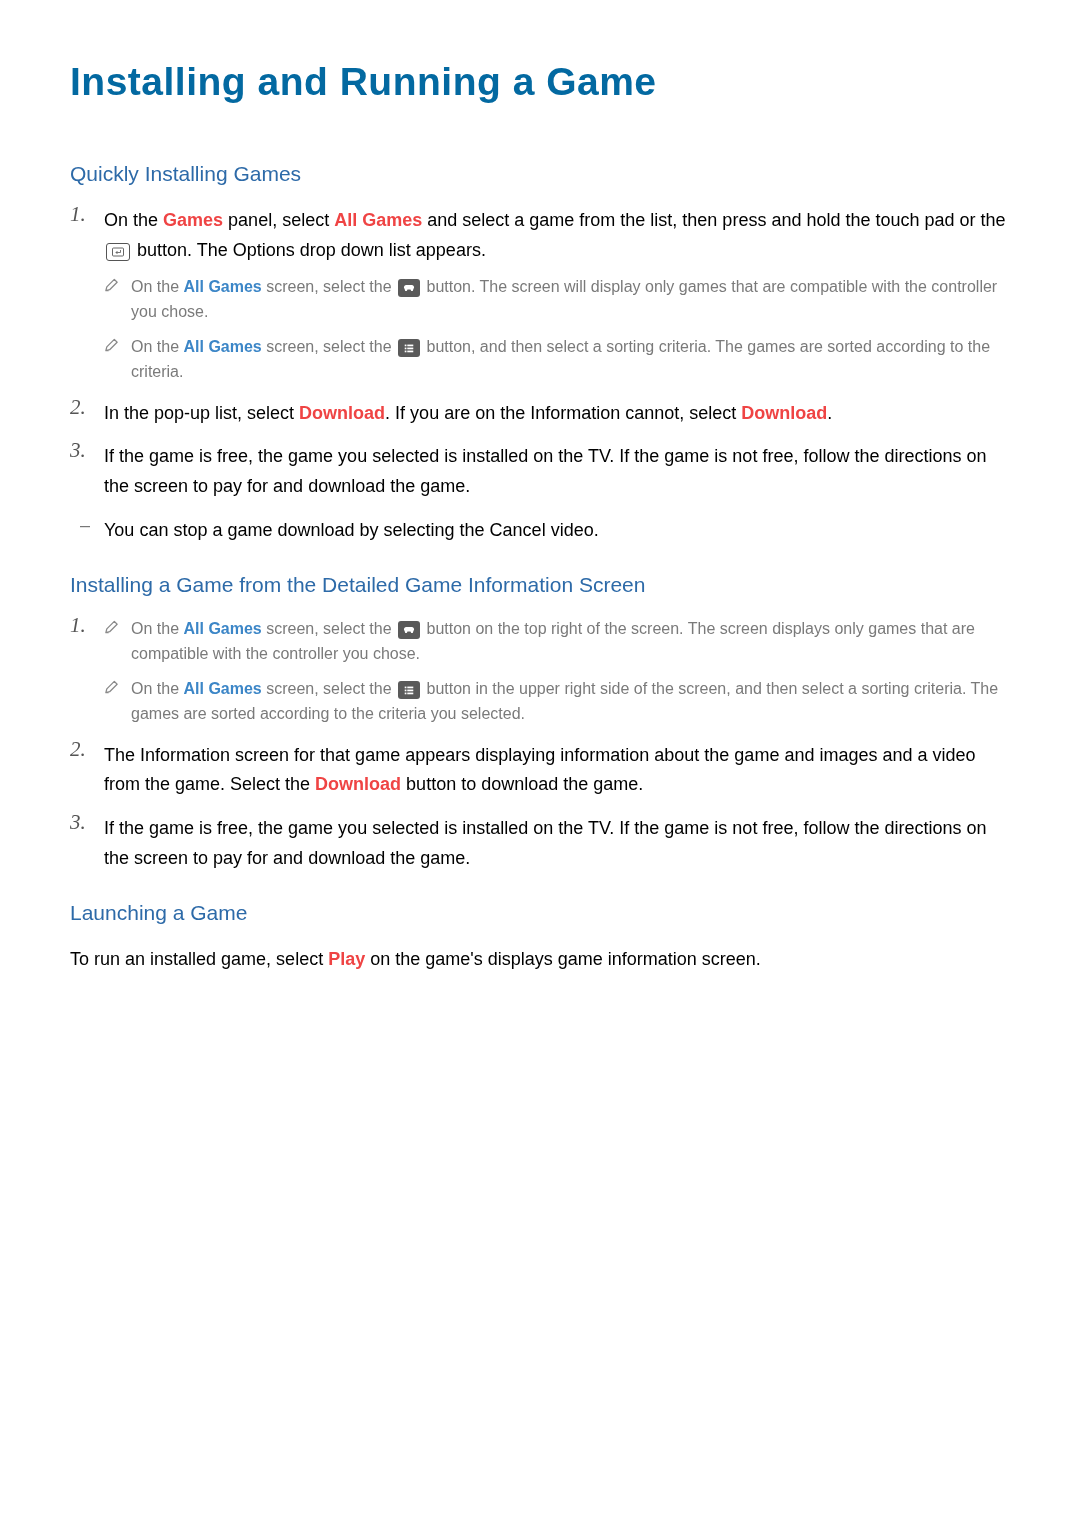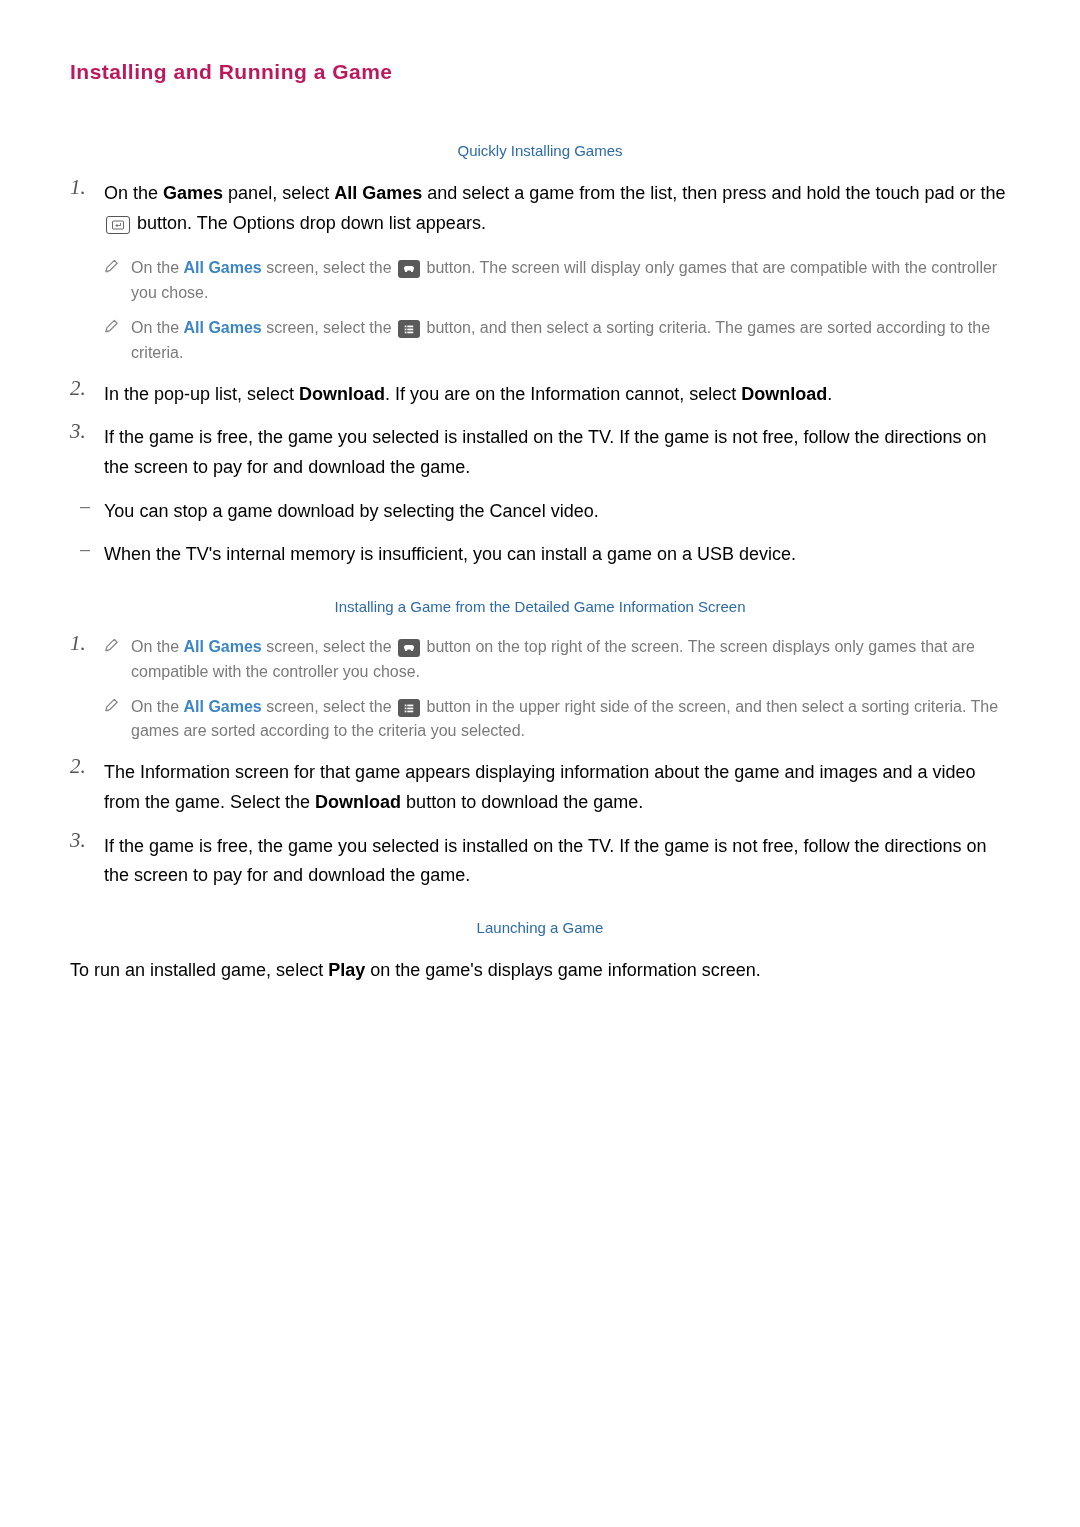--- a/index.html
+++ b/index.html
@@ -9,32 +9,31 @@
   }
   body {
     font-family: Arial, "Helvetica Neue", Helvetica, sans-serif;
     background: #ffffff;
     width: 1080px;
     margin: 0 auto;
     padding: 60px 70px 70px 70px;
     color: #333;
   }
   .page-title {
-    color: #be185d;
-    font-size: 21px;
+    color: #0369a1;
+    font-size: 39px;
     font-weight: 600;
     margin-bottom: 58px;
     letter-spacing: 0.5px;
   }
   .section-head {
     color: #2d6aa8;
-    font-size: 15px;
+    font-size: 21px;
     font-weight: 500;
     margin-bottom: 20px;
-    text-align: center;
   }
   .section-head.mt {
     margin-top: 28px;
   }
   ol.main-list {
     list-style: none;
     counter-reset: mainli;
     margin: 0;
     padding: 0;
   }
@@ -75,26 +74,26 @@
   .body-text {
     font-size: 18px;
     line-height: 1.65;
     color: #000;
   }
   .run {
     font-size: inherit;
     color: inherit;
   }
   .hl, .hl span {
-    color: #000000;
+    color: #ef4444;
     font-weight: 600;
   }
   .note-block {
     padding-left: 0px;
-    margin-top: 18px;
+    margin-top: 10px;
   }
   .note-row {
     display: flex;
     align-items: flex-start;
     margin-bottom: 10px;
   }
   .note-icon {
     flex: 0 0 auto;
     margin-top: 2px;
     margin-right: 12px;
@@ -207,23 +206,20 @@
 
   <li>
     <div class="body-text">If the game is free, the game you selected is installed on the TV. If the game is not free, follow the directions on the screen to pay for and download the game.</div>
   </li>
 </ol>
 
 <ul class="dash-list">
   <li>
     <div class="body-text">You can stop a game download by selecting the Cancel video.</div>
   </li>
-  <li>
-    <div class="body-text">When the TV's internal memory is insufficient, you can install a game on a USB device.</div>
-  </li>
 </ul>
 
 <h2 class="section-head mt">Installing a Game from the Detailed Game Information Screen</h2>
 
 <ol class="main-list">
   <li>
     <div class="note-block">
       <div class="note-row">
         <span class="note-icon">
           <svg viewBox="0 0 16 16">

